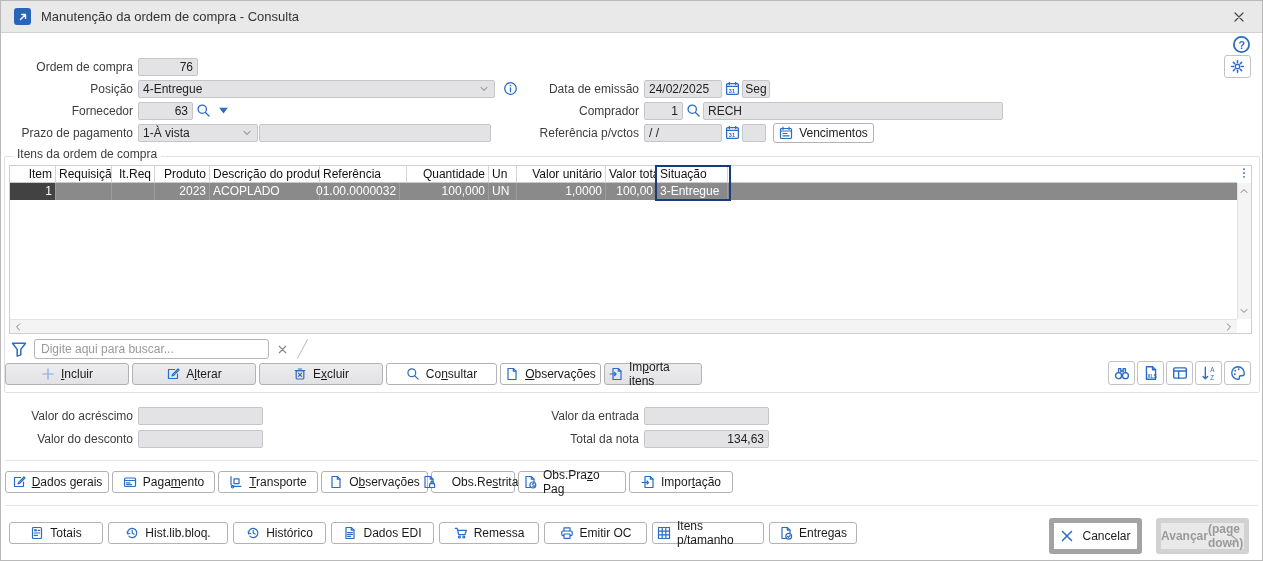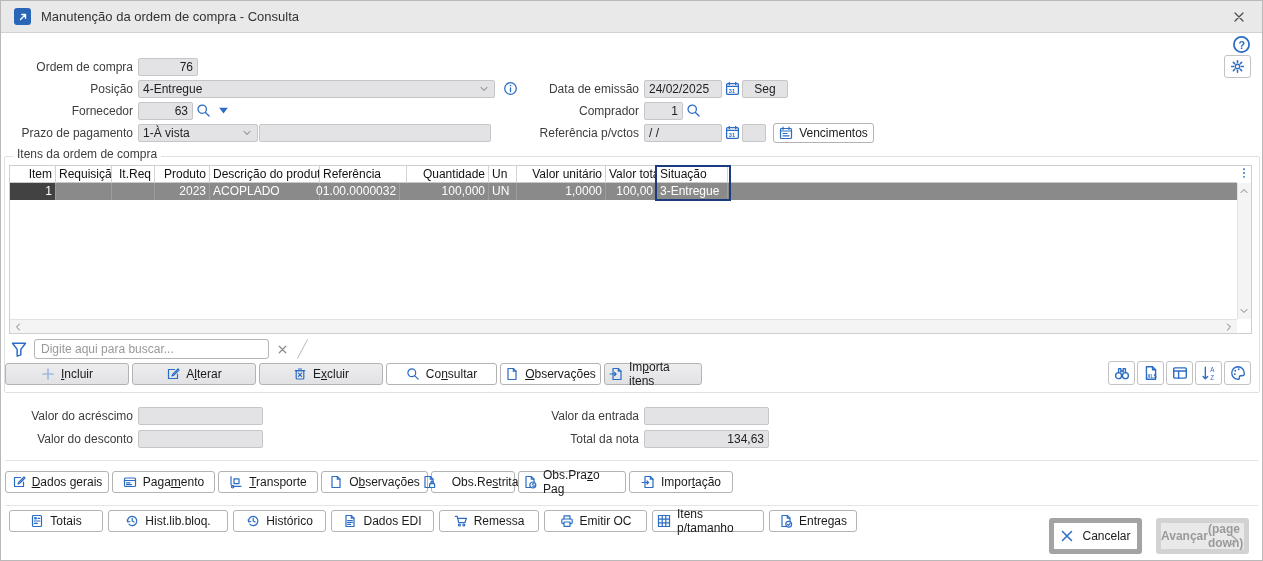--- a/index.html
+++ b/index.html
@@ -176,31 +176,32 @@
   <div class="frow" style="left:420px;top:78px;">
     <span class="flabel wide">Data de emissão</span>
     <span class="field" style="width:78px;">24/02/2025</span>
     <span class="iconbtn">
         <svg class="ic" viewBox="0 0 14 14">
           <rect x="1.5" y="2.5" width="11" height="10" rx="1"></rect>
           <path d="M1.5 5h11M4 1.2v2.2M10 1.2v2.2"></path>
           <text x="3.6" y="11.2" font-size="5.2" font-family="Liberation Sans,sans-serif" font-weight="bold" stroke="none" fill="#2b6cc4">31</text>
         </svg>
       </span>
-    <span class="field ctr" style="width:46px;">Seg</span>
+    <span class="field ctr" style="width:28px;">Seg</span>
   </div>
   <div class="frow" style="left:420px;top:100px;">
     <span class="flabel wide">Comprador</span>
     <span class="field num" style="width:39px;">1</span>
     <span class="iconbtn">
         <svg class="ic" viewBox="0 0 14 14">
           <circle cx="5.8" cy="5.8" r="3.9"></circle>
           <path d="M8.8 8.8l3.4 3.4"></path>
         </svg>
       </span>
+    <span class="field" style="width:300px;">RECH</span>
   </div>
   <div class="frow" style="left:420px;top:122px;">
     <span class="flabel wide">Referência p/vctos</span>
     <span class="field" style="width:78px;">/ /</span>
     <span class="iconbtn">
         <svg class="ic" viewBox="0 0 14 14">
           <rect x="1.5" y="2.5" width="11" height="10" rx="1"></rect>
           <path d="M1.5 5h11M4 1.2v2.2M10 1.2v2.2"></path>
           <text x="3.6" y="11.2" font-size="5.2" font-family="Liberation Sans,sans-serif" font-weight="bold" stroke="none" fill="#2b6cc4">31</text>
         </svg>
@@ -488,21 +489,21 @@
             <path d="M9.3 1.5v2.7H12"></path>
             <path d="M1 7.5h6.5M6 6 7.5 7.5 6 9"></path>
           </svg>
         </span>
         <span>Impor<span class="u">t</span>ação</span>
       </div>
     </div>
 
   <div class="sep" style="top:504px;"></div>
 
-  <div class="btnrow" style="left:8px;top:509px;gap:5px;">
+  <div class="btnrow" style="left:8px;top:521px;gap:5px;">
       <div class="btn white" style="width: 94px;">
         <span>
           <svg class="ic" viewBox="0 0 14 14">
             <rect x="2.5" y="1.5" width="9" height="11" rx="1"></rect>
             <rect x="4.2" y="3.2" width="2.6" height="2.2" fill="#2b6cc4" stroke="none"></rect>
             <path d="M8 4.3h1.8M4.2 7h5.6M4.2 9.3h3.3"></path>
           </svg>
         </span>
         <span>Totais</span>
       </div>

